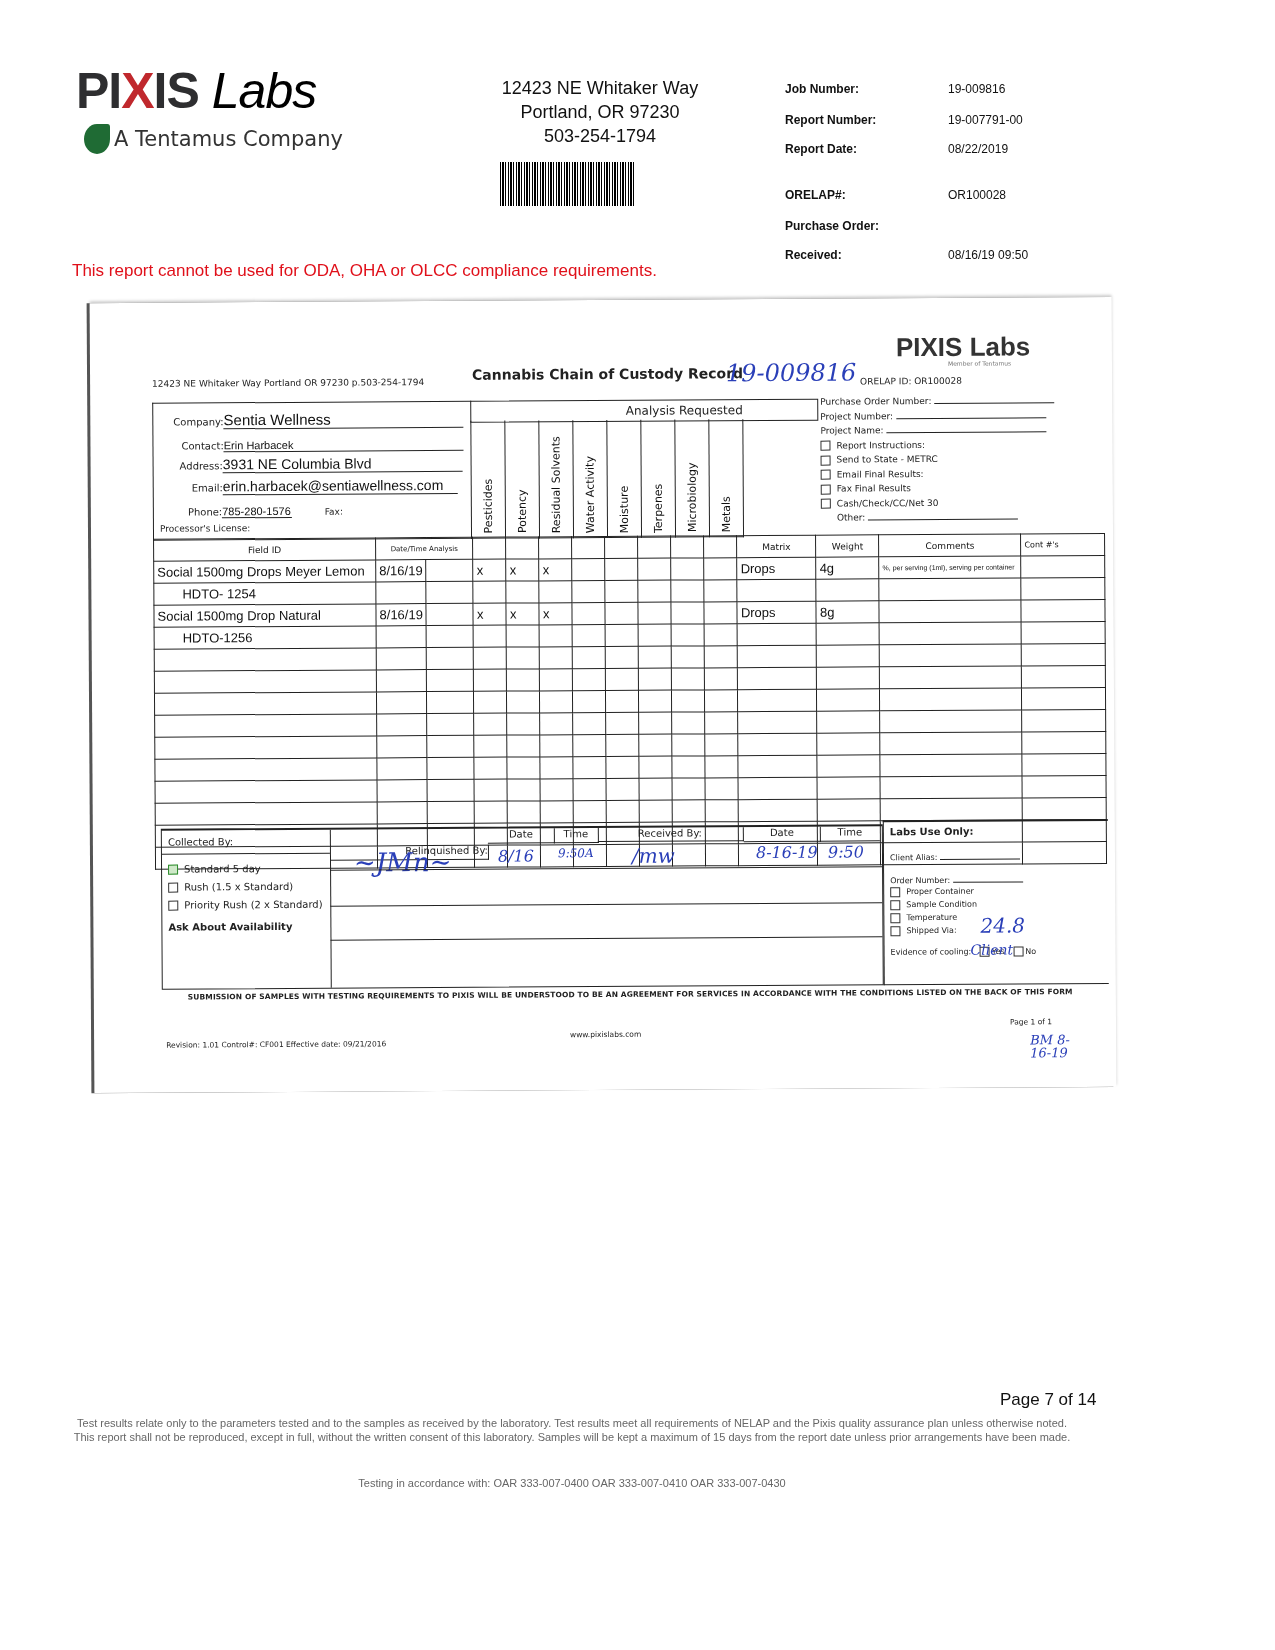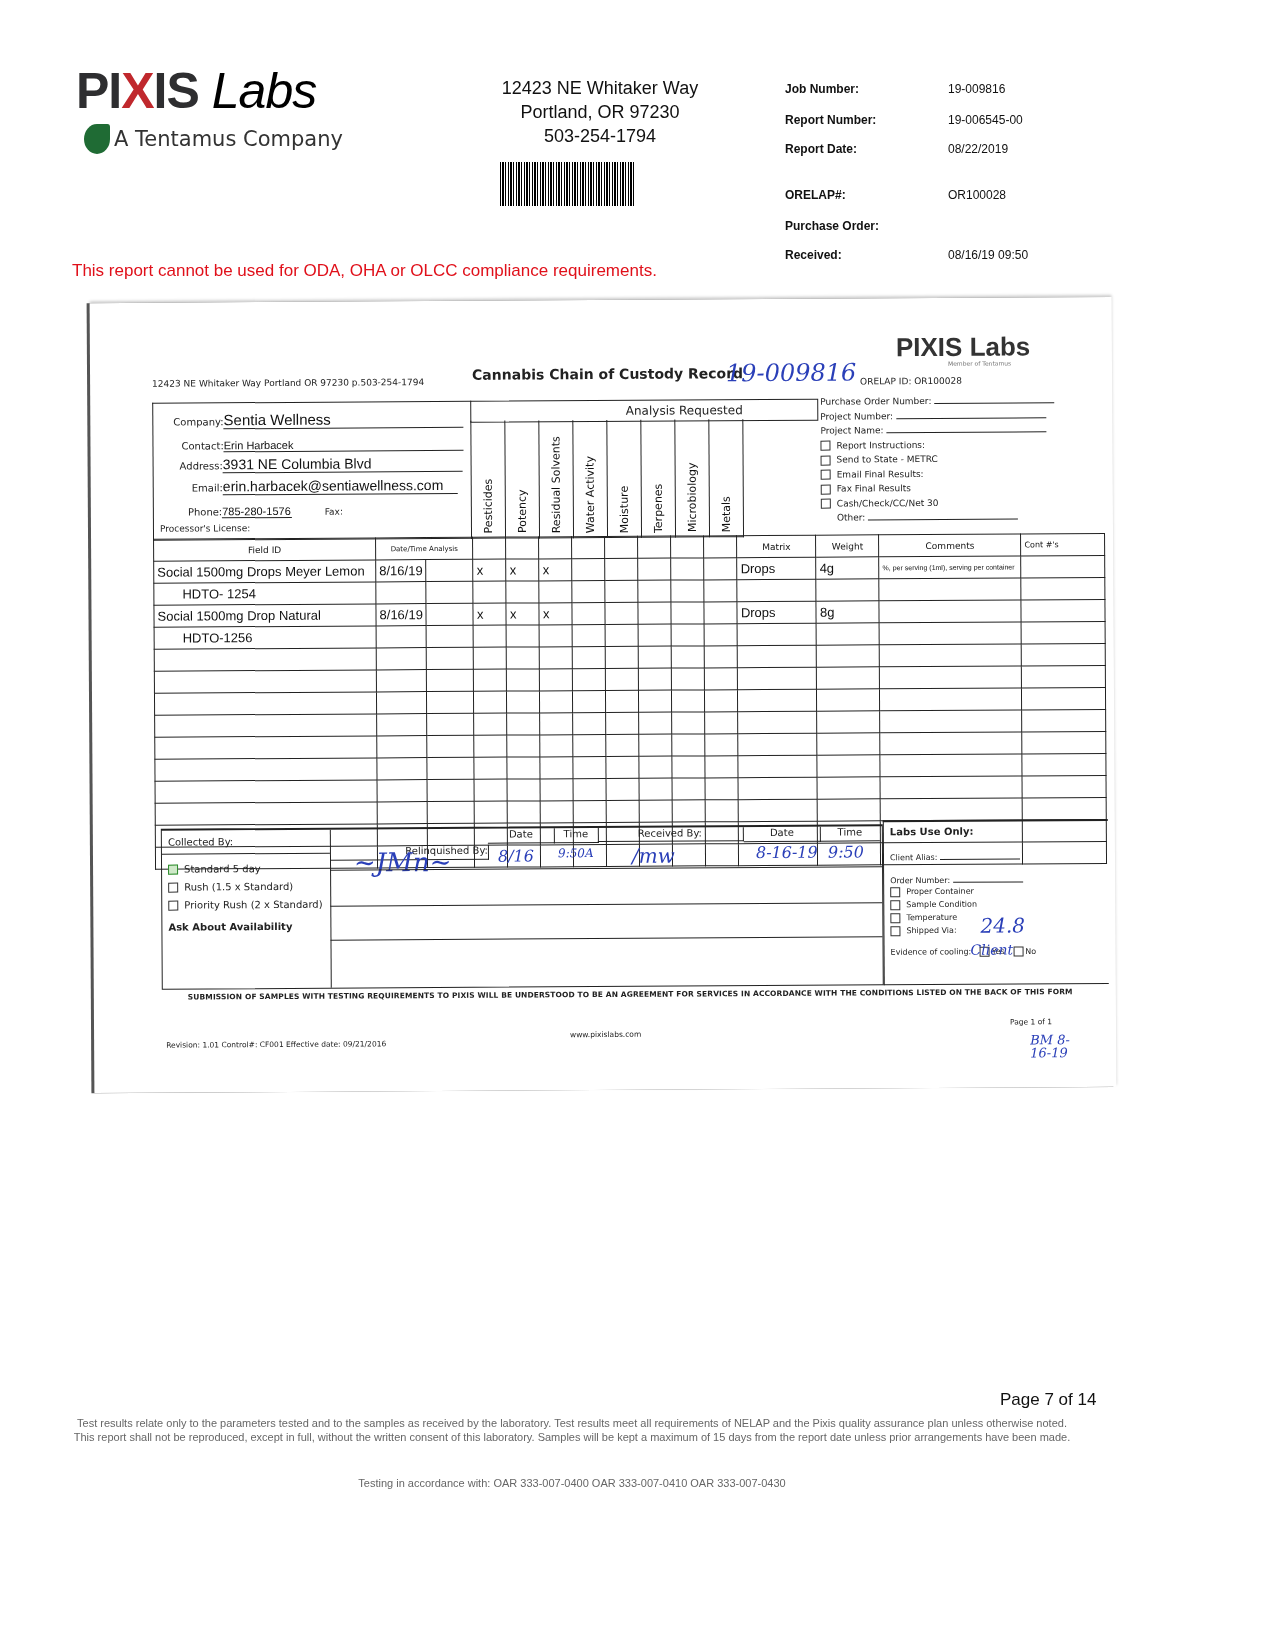--- a/index.html
+++ b/index.html
@@ -50,21 +50,21 @@
 </div>
 <div class="abs barcode"></div>
 
 <div class="abs meta">
   <div class="row">
       <span class="k">Job Number:</span>
       <span class="v">19-009816</span>
     </div>
   <div class="row" style="margin-top:2px">
       <span class="k">Report Number:</span>
-      <span class="v">19-006545-00</span>
+      <span class="v">19-007791-00</span>
     </div>
   <div class="row">
       <span class="k">Report Date:</span>
       <span class="v">08/22/2019</span>
     </div>
   <div class="row" style="margin-top:17px">
       <span class="k">ORELAP#:</span>
       <span class="v">OR100028</span>
     </div>
   <div class="row" style="margin-top:2px">

